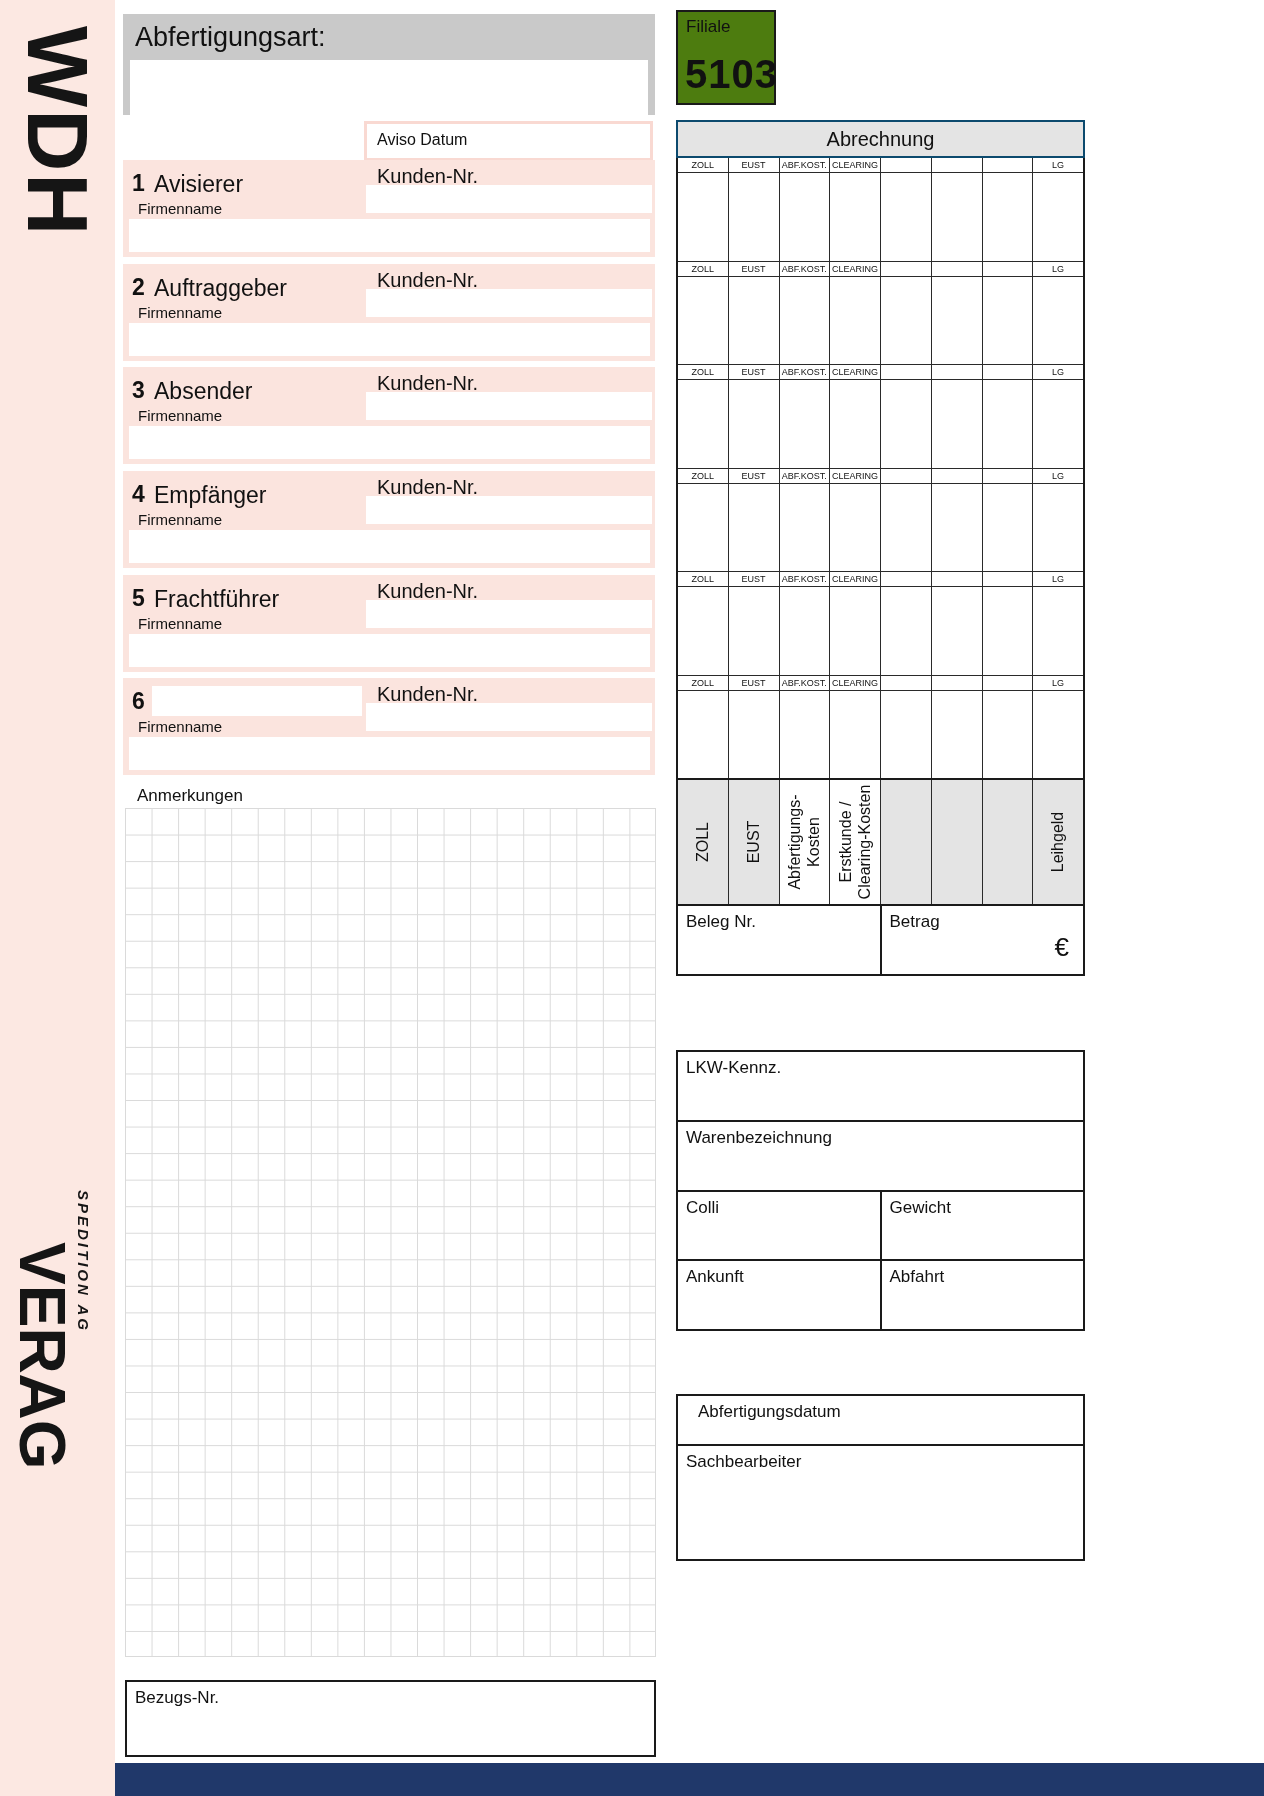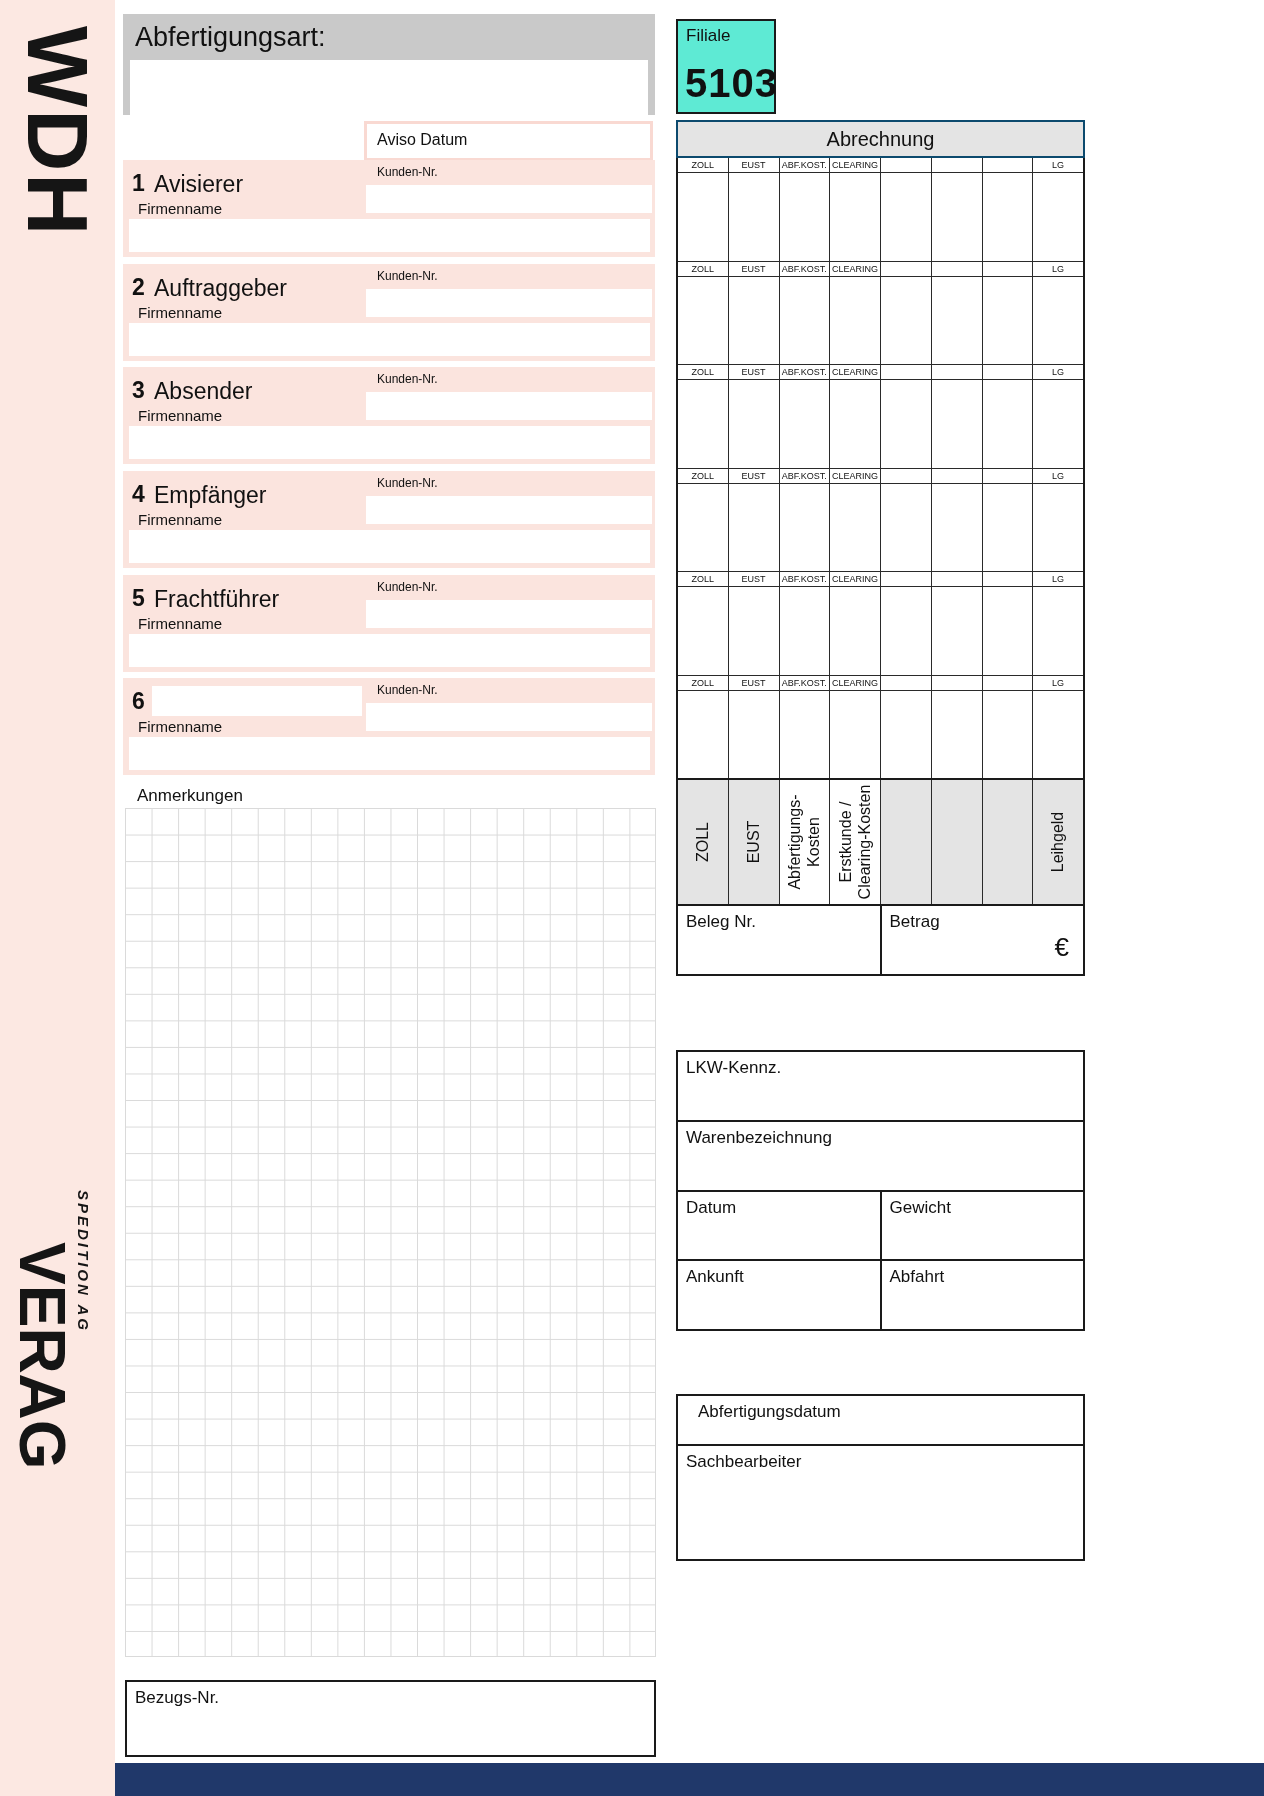--- a/index.html
+++ b/index.html
@@ -11,34 +11,34 @@
   .strip { left:0; top:0; width:115px; height:1796px; background:#fce8e2; }
   .wdh { left:15px; top:26px; writing-mode:vertical-rl; font-size:86px; line-height:1; font-weight:bold; letter-spacing:2px; color:#151515; }
   .verag { left:10px; top:1242px; writing-mode:vertical-rl; font-size:64px; line-height:1; font-weight:bold; color:#151515; }
   .sped { left:76px; top:1190px; writing-mode:vertical-rl; font-size:15px; line-height:1; font-weight:bold; font-style:italic; letter-spacing:3px; color:#151515; }
   .navybar { left:115px; top:1763px; width:1149px; height:33px; background:#20386a; }
 
   
   .graybox { left:123px; top:14px; width:532px; height:101px; background:#c9c9c9; }
   .graybox .lbl { position:absolute; left:12px; top:8px; font-size:27px; }
   .graybox .inp { position:absolute; left:7px; top:46px; width:518px; height:58px; background:#fff; }
-  .filiale { left:676px; top:19px; width:100px; height:95px; border:2px solid #1a1a1a; background:#5eead4; }
+  .filiale { left:676px; top:10px; width:100px; height:95px; border:2px solid #1a1a1a; background:#4d7c0f; }
   .filiale .lbl { position:absolute; left:8px; top:5px; font-size:17px; }
   .filiale .num { position:absolute; left:7px; top:40px; font-size:40px; font-weight:bold; letter-spacing:1px; }
   .posnr { left:776px; top:10px; width:309px; height:95px; border:2px solid #1a1a1a; border-left:none; background:#fff; }
   .posnr .lbl { position:absolute; left:10px; top:5px; font-size:17px; }
 
   .aviso { left:364px; top:121px; width:289px; height:40px; background:#fff; border:3px solid #f9d9d2; }
   .aviso .lbl { position:absolute; left:10px; top:7px; font-size:16px; }
 
   
   .party { left:123px; width:532px; height:97px; background:#fbe4de; }
   .pnum { position:absolute; left:9px; top:10px; font-size:23px; font-weight:bold; }
   .pname { position:absolute; left:31px; top:11px; font-size:23px; }
-  .klabel { position:absolute; left:254px; top:5px; font-size:12px; }
+  .klabel { position:absolute; left:254px; top:5px; font-size:20px; }
   .kfield { position:absolute; left:243px; top:25px; width:286px; height:28px; background:#fff; }
   .flabel { position:absolute; left:15px; top:40px; font-size:15px; }
   .ffield { position:absolute; left:6px; top:59px; width:521px; height:33px; background:#fff; }
   .p6field { position:absolute; left:29px; top:8px; width:210px; height:30px; background:#fff; }
 
   
   .abheader { left:676px; top:120px; width:409px; height:38px; background:#e4e4e4; border:2px solid #0c4a6e; display:flex; align-items:center; justify-content:center; font-size:20px; }
   .abgrid { left:676px; top:158px; width:409px; height:622px; border:2px solid #1a1a1a; border-top:none; display:flex; flex-direction:column; background:#fff; }
   .grow { flex:1; display:flex; border-top:1px solid #2a2a2a; }
   .grow:first-child { border-top:none; }
@@ -356,21 +356,21 @@
 
   <div class="abs ship">
     <div class="srow">
       <span class="boxlabel">LKW-Kennz.</span>
     </div>
     <div class="srow">
       <span class="boxlabel">Warenbezeichnung</span>
     </div>
     <div class="srow">
       <div class="half">
-        <span class="boxlabel">Datum</span>
+        <span class="boxlabel">Colli</span>
       </div>
       <div class="half bl">
         <span class="boxlabel">Gewicht</span>
       </div>
     </div>
     <div class="srow">
       <div class="half">
         <span class="boxlabel">Ankunft</span>
       </div>
       <div class="half bl">

